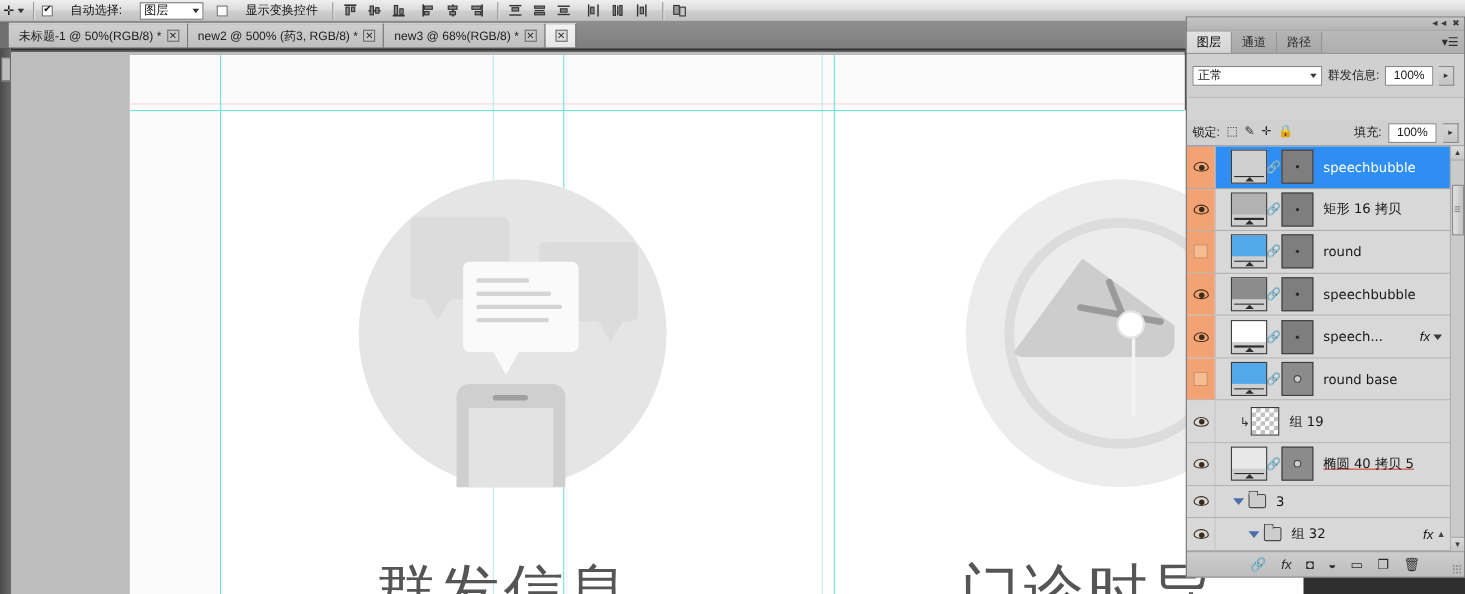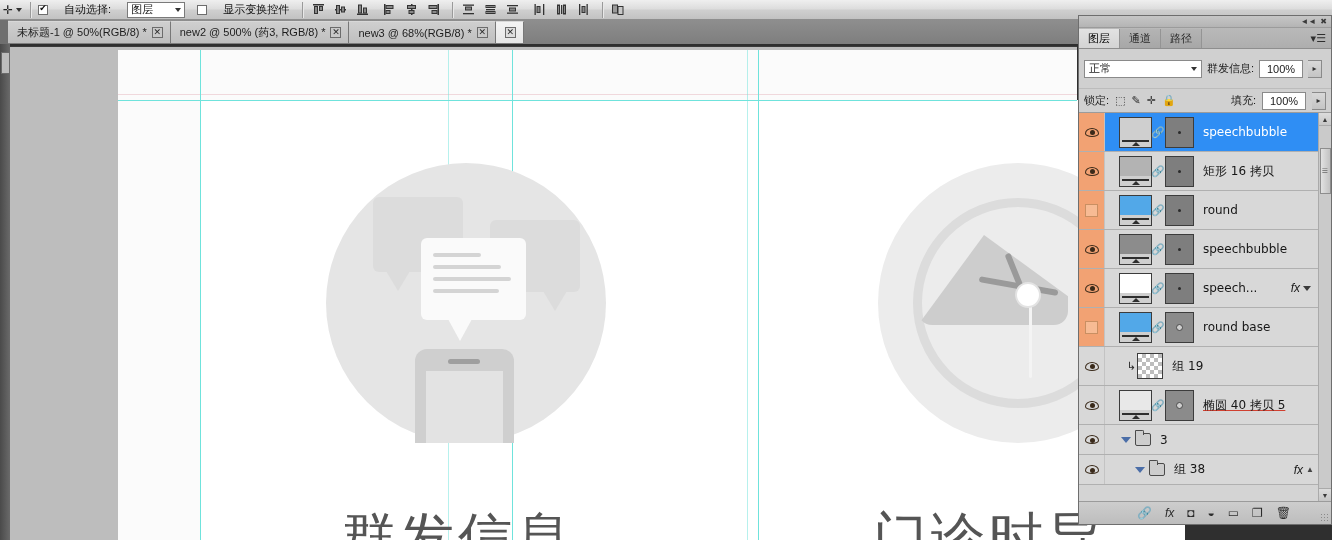--- a/index.html
+++ b/index.html
@@ -170,21 +170,21 @@
     width:44px; height:18px; background:#fff; border:1px solid #8a8a8a;
     display:flex; align-items:center; justify-content:center;
   }
   .stepper {
     width:14px; height:18px; background:linear-gradient(to bottom,#d8d8d8,#c4c4c4);
     border:1px solid #8a8a8a; border-left:none;
     display:flex; align-items:center; justify-content:center; font-size:8px; color:#333;
   }
   .row-lock {
     height:24px; display:flex; align-items:center; gap:6px;
-    padding:0 5px; background:#d0d0d0; border-bottom:1px solid #9b9b9b;
+    padding:0 5px; background:#d0d0d0; border-bottom:1px solid #9b9b9b;margin-top:20px;
   }
   .lock-icn { font-size:11px; color:#2d2d2d; line-height:1; }
 
   .layers-scroll {
     flex:1; position:relative; overflow:hidden; background:#d4d4d4;
     display:flex;
   }
   .layers-list { flex:1; display:flex; flex-direction:column; }
   .layer-row {
     height:39px; display:flex; align-items:center;
@@ -677,21 +677,21 @@
           <div class="lyr-name">3</div>
         </div>
 
         <div class="layer-row grp-row">
           <div class="eye-cell plain">
               <span class="eye"></span>
             </div>
           <div class="gap-cell" style="width:28px;"></div>
           <span class="disc"></span>
           <span class="folder"></span>
-          <div class="lyr-name">组 38</div>
+          <div class="lyr-name">组 32</div>
           <span class="fx-badge">fx</span>
           <span style="font-size:8px;color:#444;padding-right:4px;">▲</span>
         </div>
 
 
       </div>
 
       <div class="panel-scrollbar">
         <div class="sb-arrow">▲</div>
         <div class="sb-thumb" style="height:46px;margin-top:22px;">☰</div>

